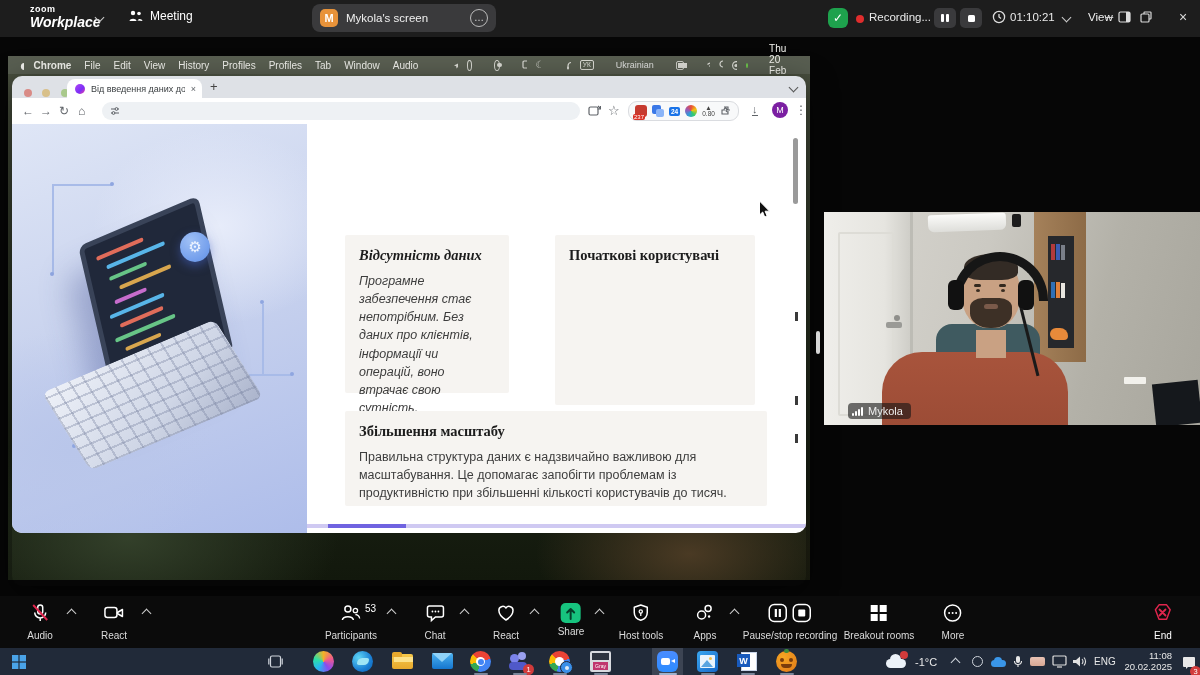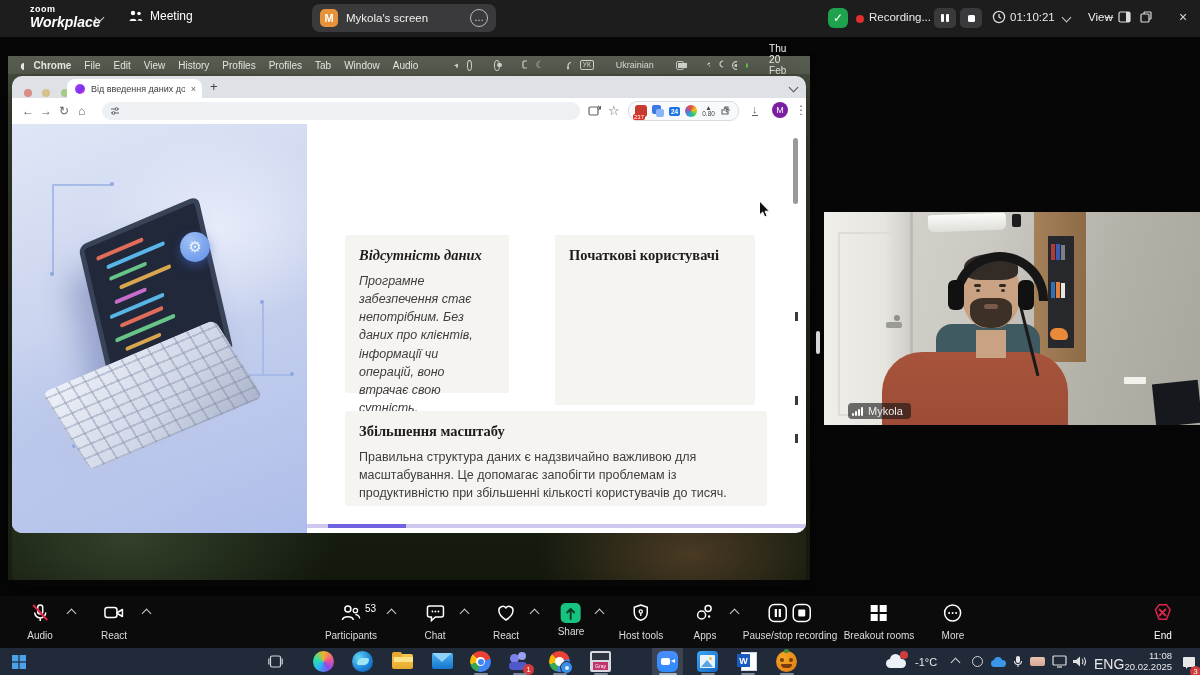--- a/index.html
+++ b/index.html
@@ -89,21 +89,21 @@
   .zbar{left:0;top:596px;width:1200px;height:52px;background:#0b0b0b;}
   .zitem{position:absolute;top:7px;transform:translateX(-50%);text-align:center;color:#e3e3e3;}
   .zitem .lbl{font-size:10px;margin-top:3px;color:#dcdcdc;white-space:nowrap;}
   .zchev{position:absolute;top:14px;color:#cfcfcf;}
   .share-sq{width:20px;height:20px;border-radius:5px;background:#17c47f;display:flex;align-items:center;justify-content:center;margin:0 auto;}
   
   .wbar{left:0;top:648px;width:1200px;height:27px;background:#212a39;}
   .wsearch{left:38px;top:0;width:214px;height:27px;background:#39404f;border:1px solid #4c5464;box-sizing:border-box;color:#cdd2da;font-size:11px;}
   .wicon{position:absolute;top:3px;width:21px;height:21px;}
   .wunder{position:absolute;bottom:0;height:2px;background:#7a8699;border-radius:1px;}
-  .traytxt{color:#e8e8e8;font-size:14px;}
+  .traytxt{color:#e8e8e8;font-size:10px;}
   .deer{width:38px;height:25px;background:linear-gradient(#aebdc9 0%,#cfd9e0 55%,#eef2f4 75%,#fff 100%);position:relative;overflow:hidden;}
   .notif-badge{position:absolute;right:-4px;bottom:-3px;background:#d23b3b;color:#fff;border-radius:50%;width:11px;height:11px;
       font-size:7.5px;display:flex;align-items:center;justify-content:center;}
 </style>
 </head>
 <body>
 
 <div id="app">
 
   <div class="abs topbar">

